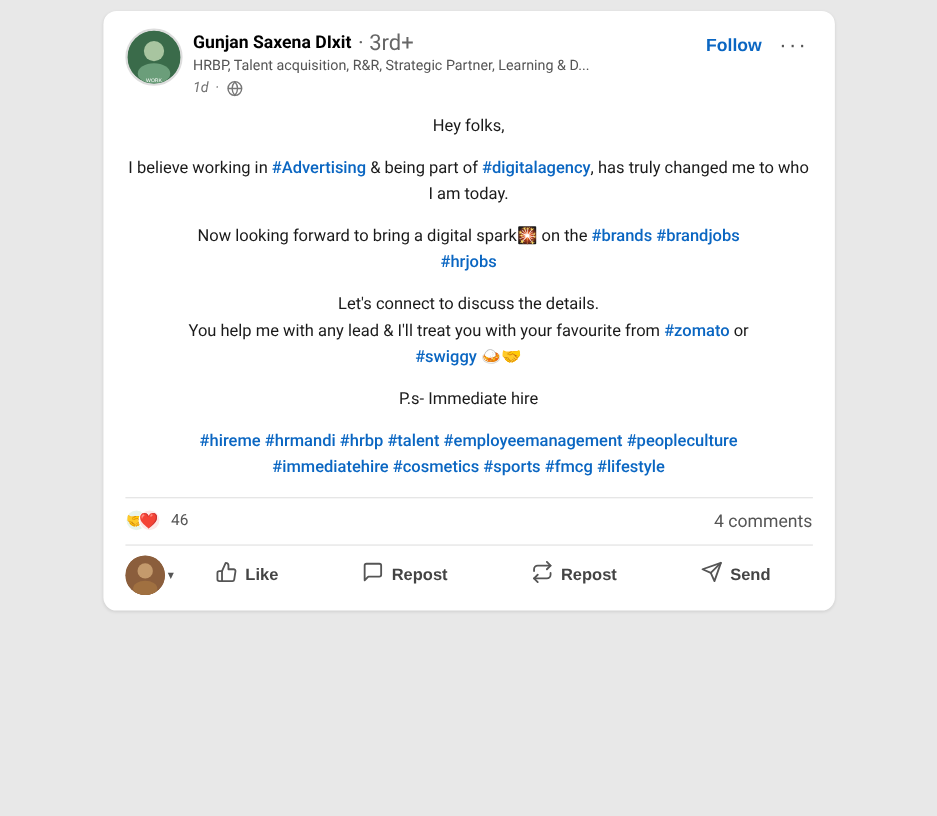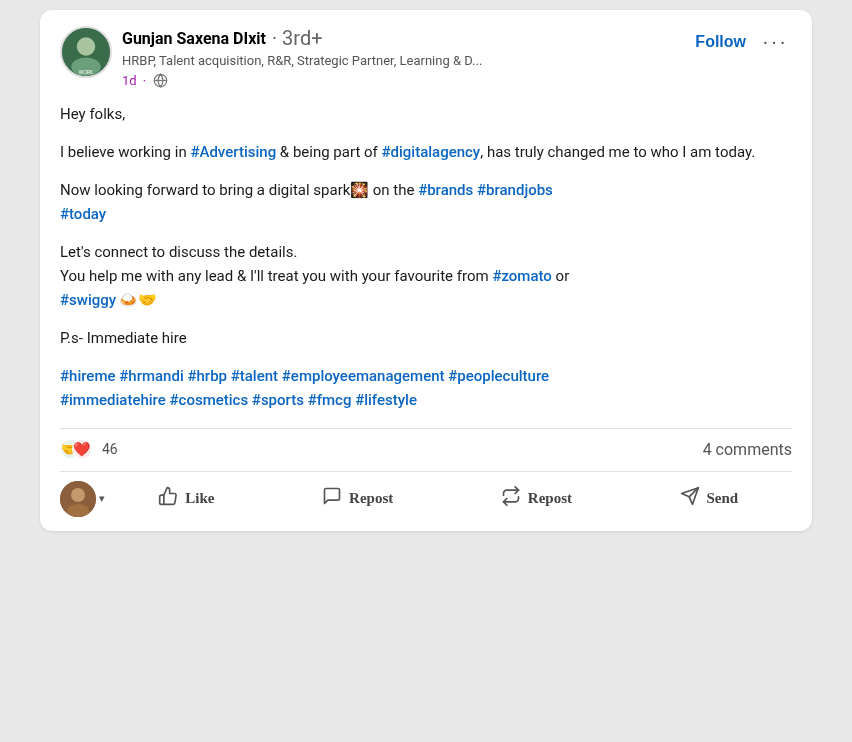--- a/index.html
+++ b/index.html
@@ -8,21 +8,21 @@
       font-family: -apple-system, BlinkMacSystemFont, 'Segoe UI', Roboto, Arial, sans-serif;
       display: flex;
       justify-content: center;
       align-items: flex-start;
       min-height: 100vh;
       padding: 10px;
     }
     .card {
       background: #fff;
       border-radius: 12px;
-      width: 772px;
+      width: 665px;
       padding: 16px 20px 0 20px;
       box-shadow: 0 1px 3px rgba(0,0,0,0.1);
     }
     .header {
       display: flex;
       align-items: flex-start;
       justify-content: space-between;
       margin-bottom: 14px;
     }
     .header-left {
@@ -70,21 +70,22 @@
     .tagline {
       font-size: 13px;
       color: #555;
       line-height: 1.4;
     }
     .meta-row {
       display: flex;
       align-items: center;
       gap: 6px;
       font-size: 13px;
-      color: #a21caf;
+      color: #737373;
+      font-style: italic;
     }
     .globe-icon {
       width: 16px;
       height: 16px;
       display: inline-flex;
       align-items: center;
       justify-content: center;
     }
     .header-right {
       display: flex;
@@ -114,20 +115,21 @@
       letter-spacing: 2px;
     }
     .post-body {
       font-size: 15px;
       color: #1a1a1a;
       line-height: 1.6;
       margin-bottom: 14px;
     }
     .post-body p {
       margin-bottom: 14px;
+      text-align: center;
     }
     .post-body p:last-child {
       margin-bottom: 16px;
     }
     .hashtag {
       color: #0a66c2;
       font-weight: 500;
       cursor: pointer;
       text-decoration: none;
     }
@@ -205,21 +207,20 @@
       align-items: center;
       gap: 7px;
       background: none;
       border: none;
       cursor: pointer;
       font-size: 15px;
       font-weight: 600;
       color: #444;
       padding: 8px 12px;
       border-radius: 6px;
-      font-family: Liberation Serif, serif;
     }
     .action-icon {
       font-size: 18px;
       color: #555;
     }
     .actions-group {
       display: flex;
       align-items: center;
       gap: 0;
       flex: 1;
@@ -273,21 +274,21 @@
 
   <div class="post-body">
     <p>
       <span>Hey folks,</span>
     </p>
     <p>
       <span>I believe working in </span><a class="hashtag">#Advertising</a><span> &amp; being part of </span><a class="hashtag">#digitalagency</a><span>, has truly changed me to who I am today.</span>
     </p>
     <p>
       <span>Now looking forward to bring a digital spark🎇 on the </span><a class="hashtag">#brands</a><span> </span><a class="hashtag">#brandjobs</a><br>
-      <a class="hashtag">#today</a>
+      <a class="hashtag">#hrjobs</a>
     </p>
     <p>
       <span>Let's connect to discuss the details.</span><br>
       <span>You help me with any lead &amp; I'll treat you with your favourite from </span><a class="hashtag">#zomato</a><span> or</span><br>
       <a class="hashtag">#swiggy</a><span> 🍛🤝</span>
     </p>
     <p>
       <span>P.s- Immediate hire</span>
     </p>
     <p>

